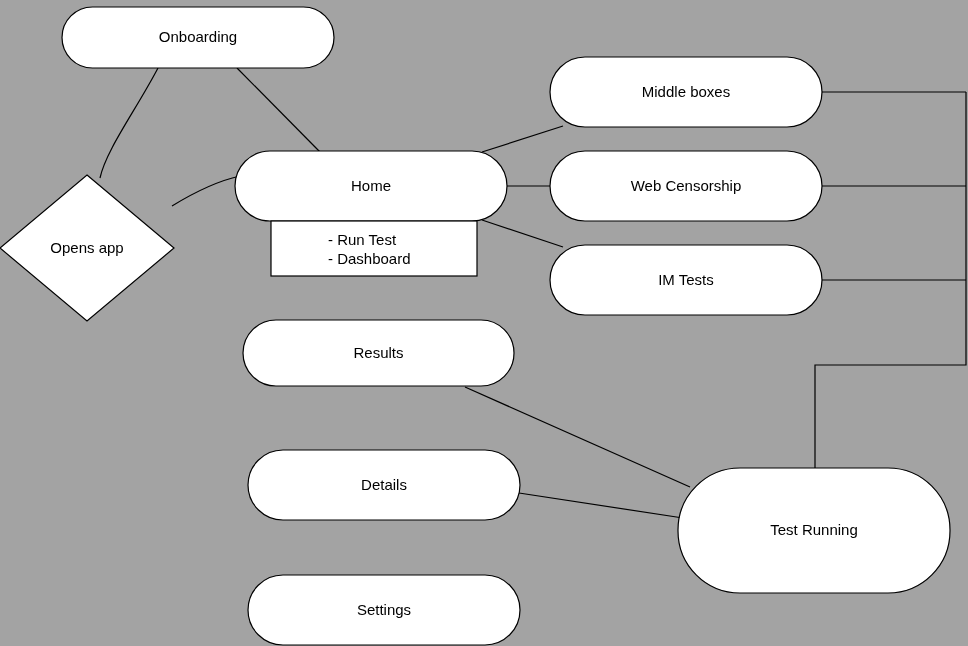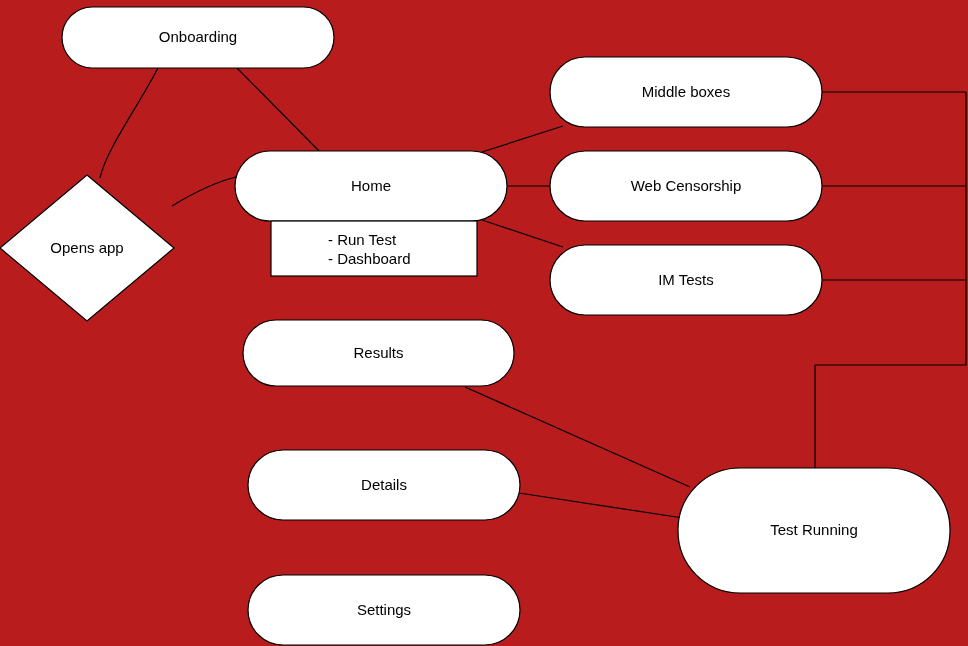--- a/index.html
+++ b/index.html
@@ -11,21 +11,21 @@
   body {
     width: 968px;
     height: 646px;
     font-family: "Liberation Sans", sans-serif;
     overflow: hidden;
   }
   #diagram-canvas {
     position: relative;
     width: 968px;
     height: 646px;
-    background: #b91c1c;
+    background: #a3a3a3;
   }
   svg.flow {
     position: absolute;
     top: 0;
     left: 0;
     width: 968px;
     height: 646px;
     display: block;
   }
   .node-shape {

